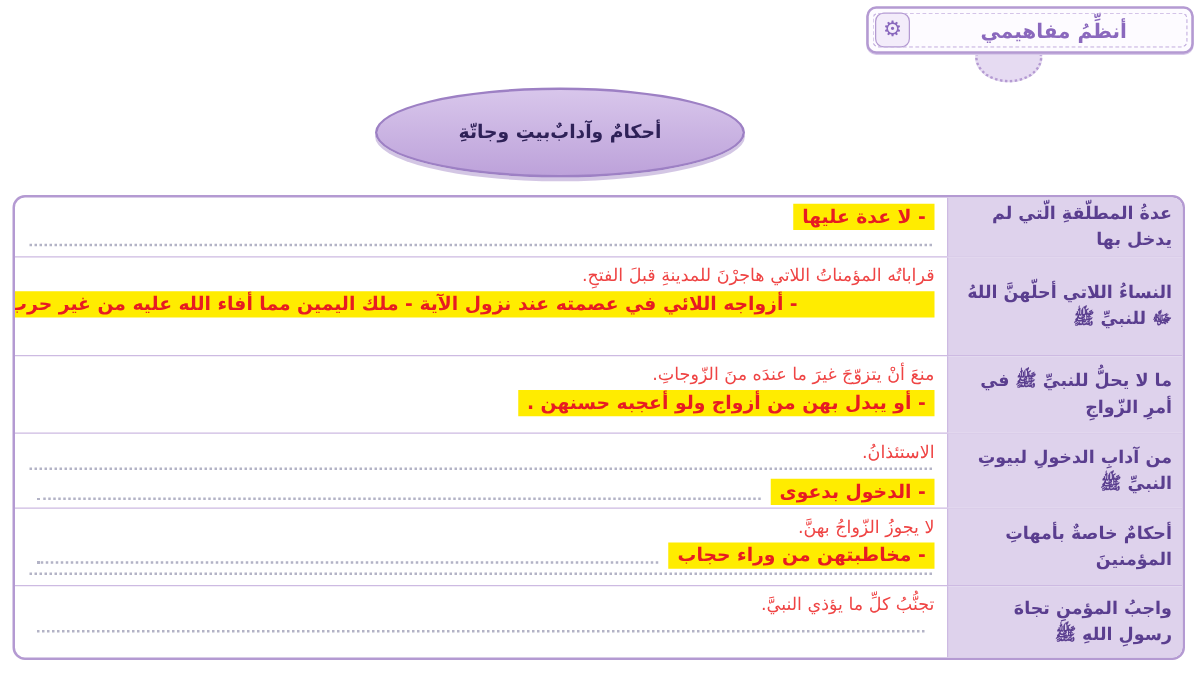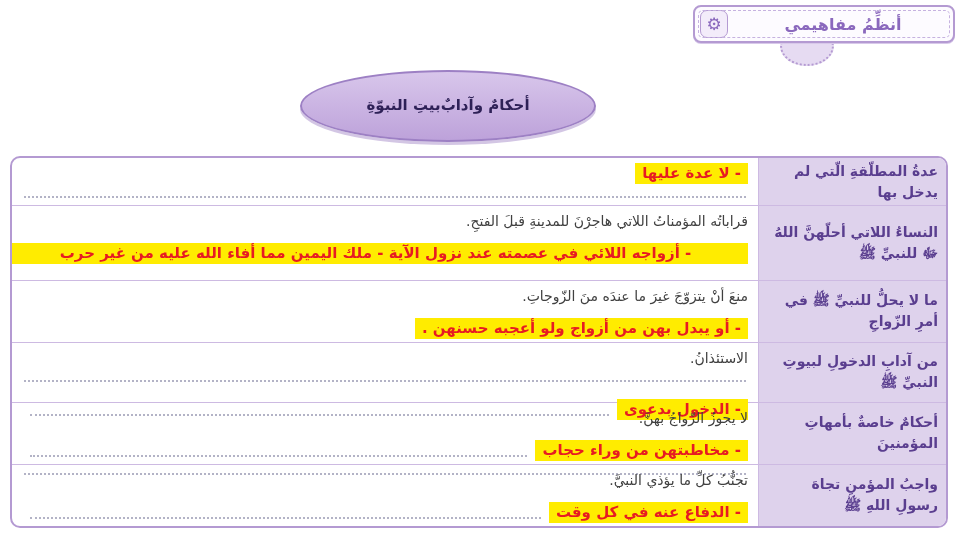--- a/index.html
+++ b/index.html
@@ -26,24 +26,24 @@
         justify-content:center;color:#2e2157;font-weight:bold;font-size:15px;line-height:1.55;box-sizing:border-box;}
 
   
   .ctable{position:absolute;left:10px;top:156px;width:938px;height:372px;border:2px solid #b49ad2;
           border-radius:10px;background:#fff;display:flex;flex-direction:column;overflow:hidden;box-sizing:border-box;}
   .row{display:flex;border-bottom:1.5px solid #cdbae2;box-sizing:border-box;}
   .row:last-child{border-bottom:none;flex:1;}
   .hcell{width:188px;background:#ded2ec;border-left:1.5px solid #cdbae2;display:flex;align-items:center;
          justify-content:center;text-align:right;padding:2px 8px;font-weight:bold;color:#5a3e8f;
          font-size:14px;line-height:1.5;box-sizing:border-box;flex-shrink:0;}
-  .ccell{flex:1;padding:5px 10px 3px 10px;display:flex;flex-direction:column;gap:12px;box-sizing:border-box;min-width:0;}
-  .printed{color:#404040;font-size:14px;line-height:1.45;}
+  .ccell{flex:1;padding:5px 10px 3px 10px;display:flex;flex-direction:column;gap:2px;box-sizing:border-box;min-width:0;}
+  .printed{color:#ef4444;font-size:14px;line-height:1.45;}
   .hl{display:inline-block;background:#ffec00;color:#e71b22;font-weight:bold;font-size:15px;line-height:1.4;padding:0 7px;}
-  .hl.block{display:block;margin-left:-22px;text-align:center;padding-right:4px;white-space:nowrap;overflow:hidden;}
+  .hl.block{display:block;margin-left:-22px;text-align:left;padding-right:4px;white-space:nowrap;overflow:hidden;}
   .cline{display:flex;align-items:flex-end;}
   .dots{flex:1;border-bottom:2px dotted #b3b3c6;margin:0 8px 4px 8px;height:8px;}
   .dotline{border-bottom:2px dotted #b3b3c6;height:10px;margin:0 2px 5px 2px;}
   .r1{height:48px;}.r2{height:79px;}.r3{height:62px;}.r4{height:60px;}.r5{height:62px;}
 </style>
 </head>
 <body>
 
 <div class="page">
 
@@ -51,21 +51,21 @@
 
   <div class="badge">
     <span class="badge-label">أنظِّمُ مفاهيمي</span>
     <span class="badge-iconbox">
         <span class="gear"></span>
       </span>
   </div>
 
   <div class="oval">
     <span>أحكامٌ وآدابٌ</span>
-    <span>بيتِ النبوّةِ</span>
+    <span>بيتِ وجاتّةِ</span>
   </div>
 
   <div class="ctable">
 
     <div class="row r1">
       <div class="hcell">عدةُ المطلّقةِ الّتي لم يدخل بها</div>
       <div class="ccell">
         <div class="cline">
           <span class="hl">- لا عدة عليها</span>
         </div>
@@ -113,20 +113,19 @@
         </div>
         <div class="dotline"></div>
       </div>
     </div>
 
     <div class="row r6">
       <div class="hcell">واجبُ المؤمنِ تجاهَ رسولِ اللهِ ﷺ</div>
       <div class="ccell">
         <div class="printed">تجنُّبُ كلِّ ما يؤذي النبيَّ.</div>
         <div class="cline">
-          <span class="hl">- الدفاع عنه في كل وقت</span>
           <span class="dots"></span>
         </div>
       </div>
     </div>
 
   </div>
 </div>
 
 </body></html>

